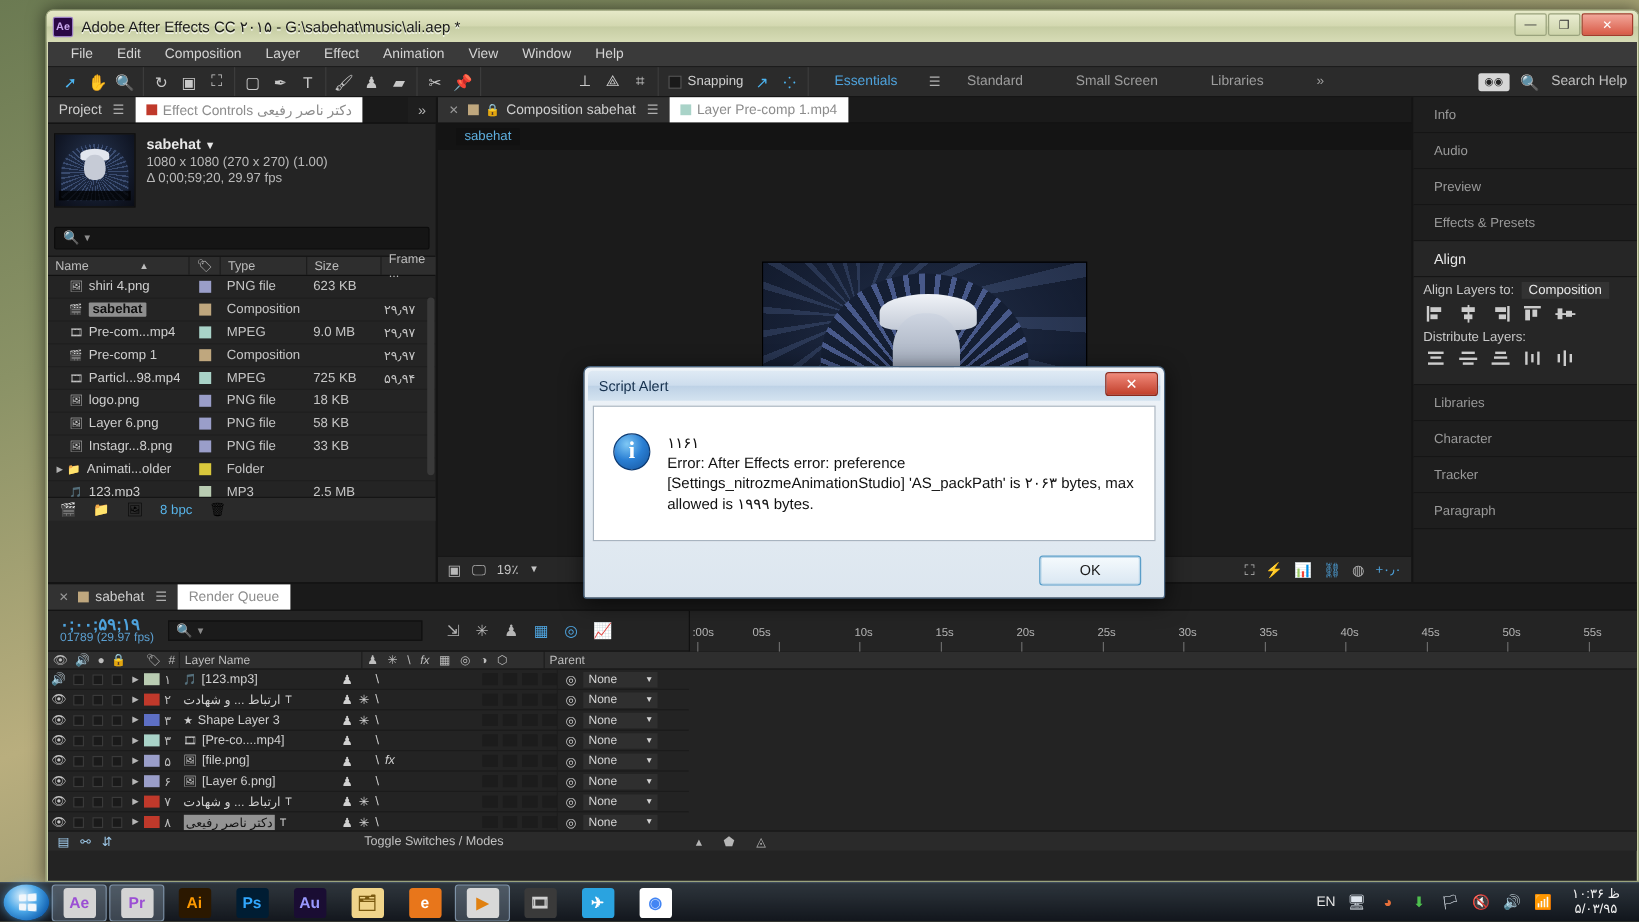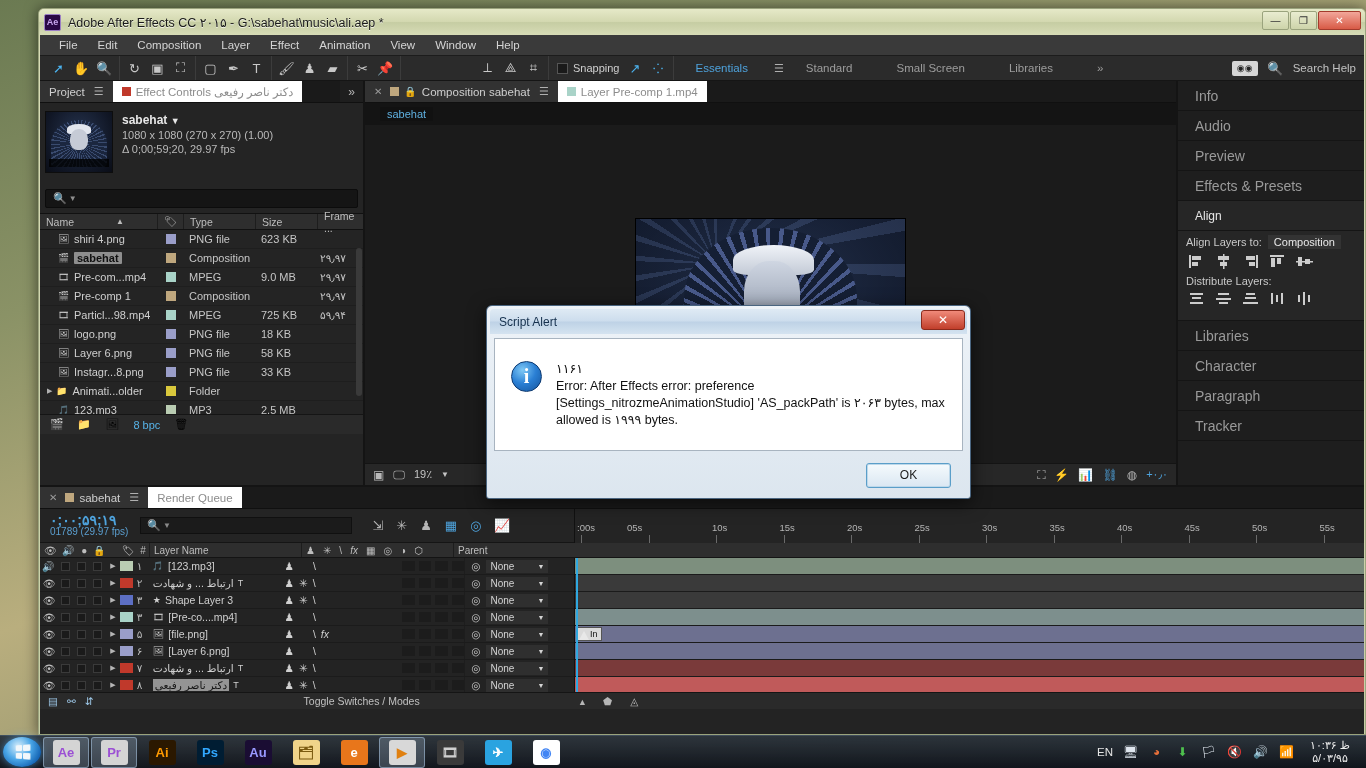--- a/index.html
+++ b/index.html
@@ -151,21 +151,21 @@
   .stage .body { position:absolute; left:26%; top:72%; width:48%; height:28%;
     background:#111722; border-radius:38% 38% 0 0; }
   .vframe { position:absolute; border:1px solid #7a7a7a; }
   .compfoot { height:22px; background:#272727; border-top:1px solid #141414;
     display:flex; align-items:center; gap:9px; padding:0 8px; font-size:11px; color:#c4c4c4; }
   .cf-icon { color:#b8b8b8; font-size:12px; }
   .cf-blue { color:#4ea3dd; }
 
   
   .rrow { height:30px; display:flex; align-items:center; padding-left:17px;
-    font-size:14px; color:#9a9a9a; border-bottom:1px solid #151515; background:#1e1e1e; }
+    font-size:11px; color:#9a9a9a; border-bottom:1px solid #151515; background:#1e1e1e; }
   .rrow.act { color:#e6e6e6; background:#262626; font-size:12px; }
   .alignbox { background:#262626; padding:4px 8px 8px 8px; border-bottom:1px solid #151515; }
   .al-row { display:flex; align-items:center; gap:6px; font-size:11px; color:#c8c8c8;
     margin-bottom:5px; }
   .al-sel { background:#333; color:#e8e8e8; padding:1px 6px; font-size:11px; }
   .al-icons { display:flex; gap:10px; padding-left:2px; margin-bottom:6px; }
   .al-ic { width:17px; height:15px; position:relative; }
   .al-lbl { font-size:11px; color:#c8c8c8; margin-bottom:4px; }
 
   
@@ -668,22 +668,22 @@
               <span class="al-ic">
                 <svg width="17" height="15">
                     <rect x="2" y="4" width="2" height="7" fill="#ccc"></rect>
                     <rect x="7" y="1" width="2" height="13" fill="#ccc"></rect>
                     <rect x="12" y="4" width="2" height="7" fill="#ccc"></rect>
                   </svg></span>
             </div>
           </div>
           <div class="rrow">Libraries</div>
           <div class="rrow">Character</div>
+          <div class="rrow">Tracker</div>
           <div class="rrow">Paragraph</div>
-          <div class="rrow">Tracker</div>
         </div>
       </div>
 
       <div class="timeline">
         <div class="tltabs">
           <div class="ptab">
             <span class="xclose">✕</span>
             <span class="sq" style="background:#bfa77e"></span>
             <span>sabehat</span>
             <span class="hamb">☰</span>
@@ -1072,49 +1072,20 @@
                 </div>
                 <div class="lcell par">
                   <span>◎</span>
                   <span class="pardd">
                     <span>None</span>
                     <span style="font-size:7px">▼</span>
                   </span>
                 </div>
               </div>
             </div>
-          <div class="tracks" id="tracks">
-
-          <div class="trow">
-                <div class="bar" style="width: 100%; background: rgb(125, 143, 126);"></div>
-              </div>
-              <div class="trow">
-                <div class="bar" style="width: 100%; background: rgb(58, 58, 58);"></div>
-              </div>
-              <div class="trow">
-                <div class="bar" style="width: 100%; background: rgb(58, 58, 58);"></div>
-              </div>
-              <div class="trow">
-                <div class="bar" style="width: 100%; background: rgb(125, 143, 141);"></div>
-              </div>
-              <div class="trow">
-                <div class="bar" style="width: 100%; background: rgb(109, 112, 144);"></div>
-                <div class="marker">In</div>
-              </div>
-              <div class="trow">
-                <div class="bar" style="width: 100%; background: rgb(109, 112, 144);"></div>
-              </div>
-              <div class="trow">
-                <div class="bar" style="width: 100%; background: rgb(122, 58, 58);"></div>
-              </div>
-              <div class="trow">
-                <div class="bar" style="width: 100%; background: rgb(192, 90, 90);"></div>
-              </div>
-              <div class="playhead"></div>
-            </div>
         </div>
 
         <div class="tlfoot">
           <span class="icons">
             <span>▤</span>
             <span>⚯</span>
             <span>⇵</span>
           </span>
           <span class="tsm">Toggle Switches / Modes</span>
           <span style="margin-left:160px;display:flex;gap:18px;align-items:center">

